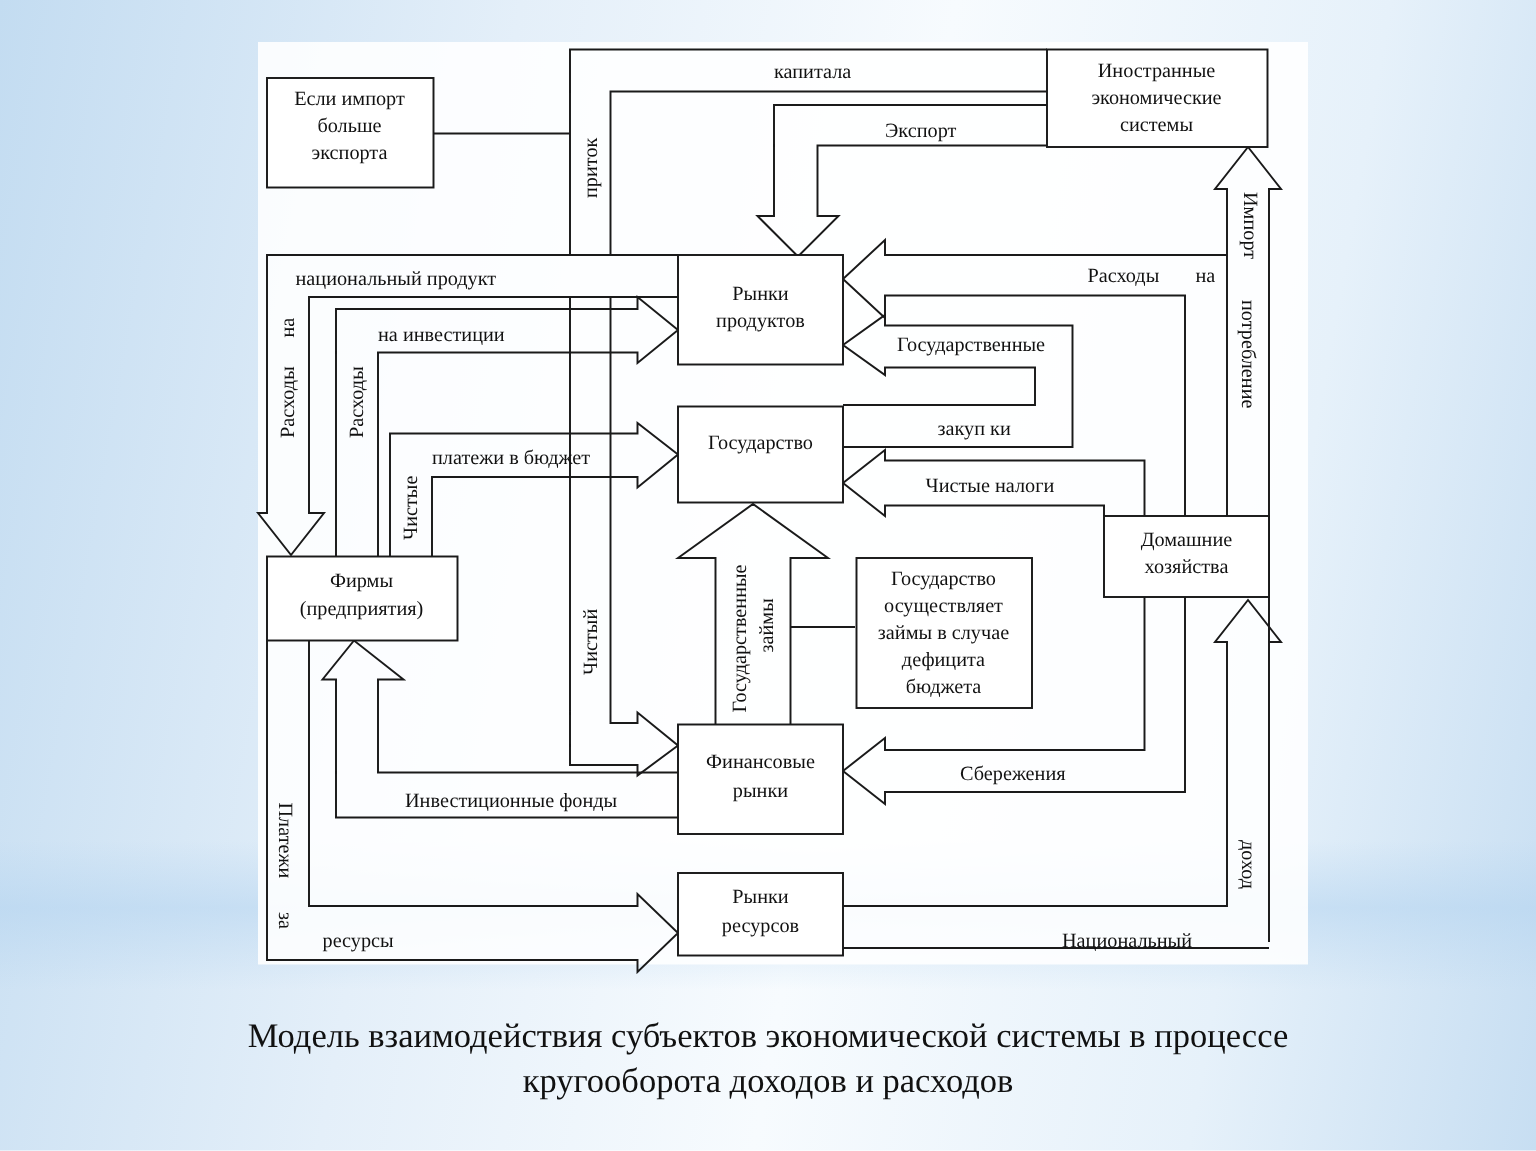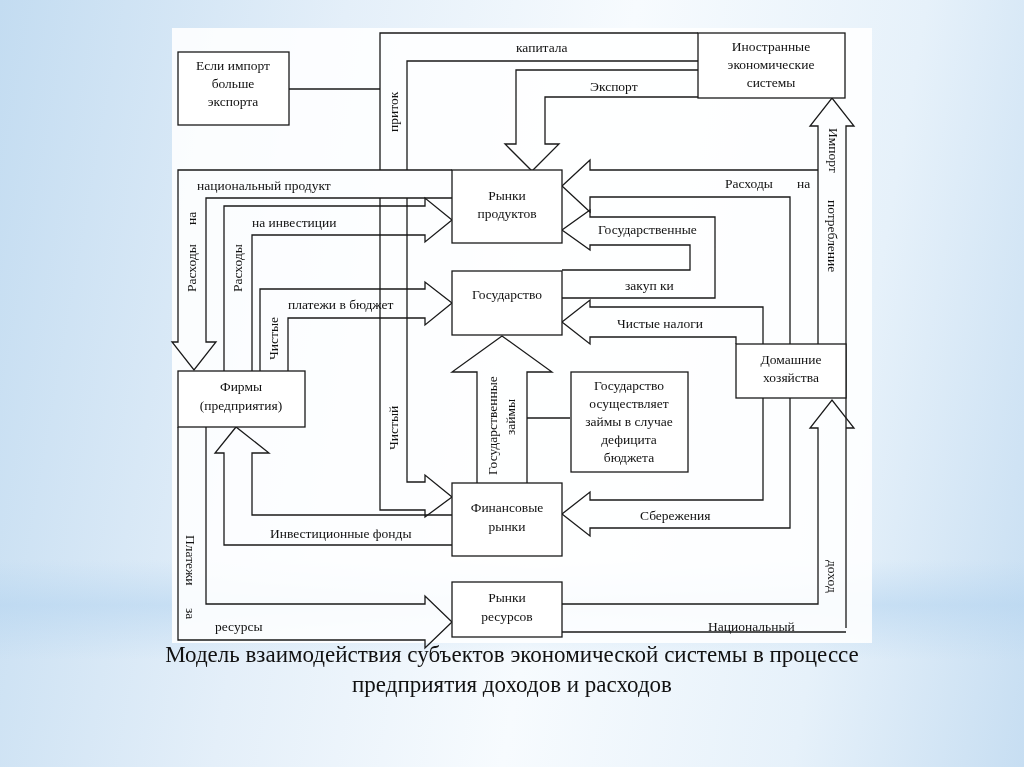--- a/index.html
+++ b/index.html
@@ -12,21 +12,21 @@
     position: absolute; left: 0; top: 560px; width: 1024px; height: 100px;
     background: linear-gradient(180deg, rgba(255,255,255,0) 0%, rgba(180,212,240,0.55) 45%, rgba(255,255,255,0) 100%);
   }
   .panel {
     position: absolute; left: 172px; top: 28px; width: 700px; height: 615px;
     background: rgba(255,255,255,0.88);
   }
   svg.diagram { position: absolute; left: 0; top: 0; }
   svg text { font-family: "Liberation Serif", serif; font-size: 13.5px; fill: #111; }
   .caption {
-    position: absolute; left: 0; top: 640px; width: 1024px; text-align: center;
+    position: absolute; left: 0; top: 676px; width: 1024px; text-align: center;
     font-size: 23px; line-height: 30px; color: #111;
   }
 </style>
 </head>
 <body>
 
 <div class="bgband"></div>
 <div class="panel"></div>
 
 <svg class="diagram" width="1024" height="767">
@@ -140,14 +140,14 @@
     <text transform="translate(497,475) rotate(-90)">Государственные</text>
     <text transform="translate(515,435) rotate(-90)">займы</text>
     <text transform="translate(186,535) rotate(90)">Платежи</text>
     <text transform="translate(186,608) rotate(90)">за</text>
     <text transform="translate(828,560) rotate(90)">доход</text>
   </g>
 </svg>
 
 <div class="caption">
   <div>Модель взаимодействия субъектов экономической системы в процессе</div>
-  <div>предприятия доходов и расходов</div>
+  <div>кругооборота доходов и расходов</div>
 </div>
 
 </body></html>

